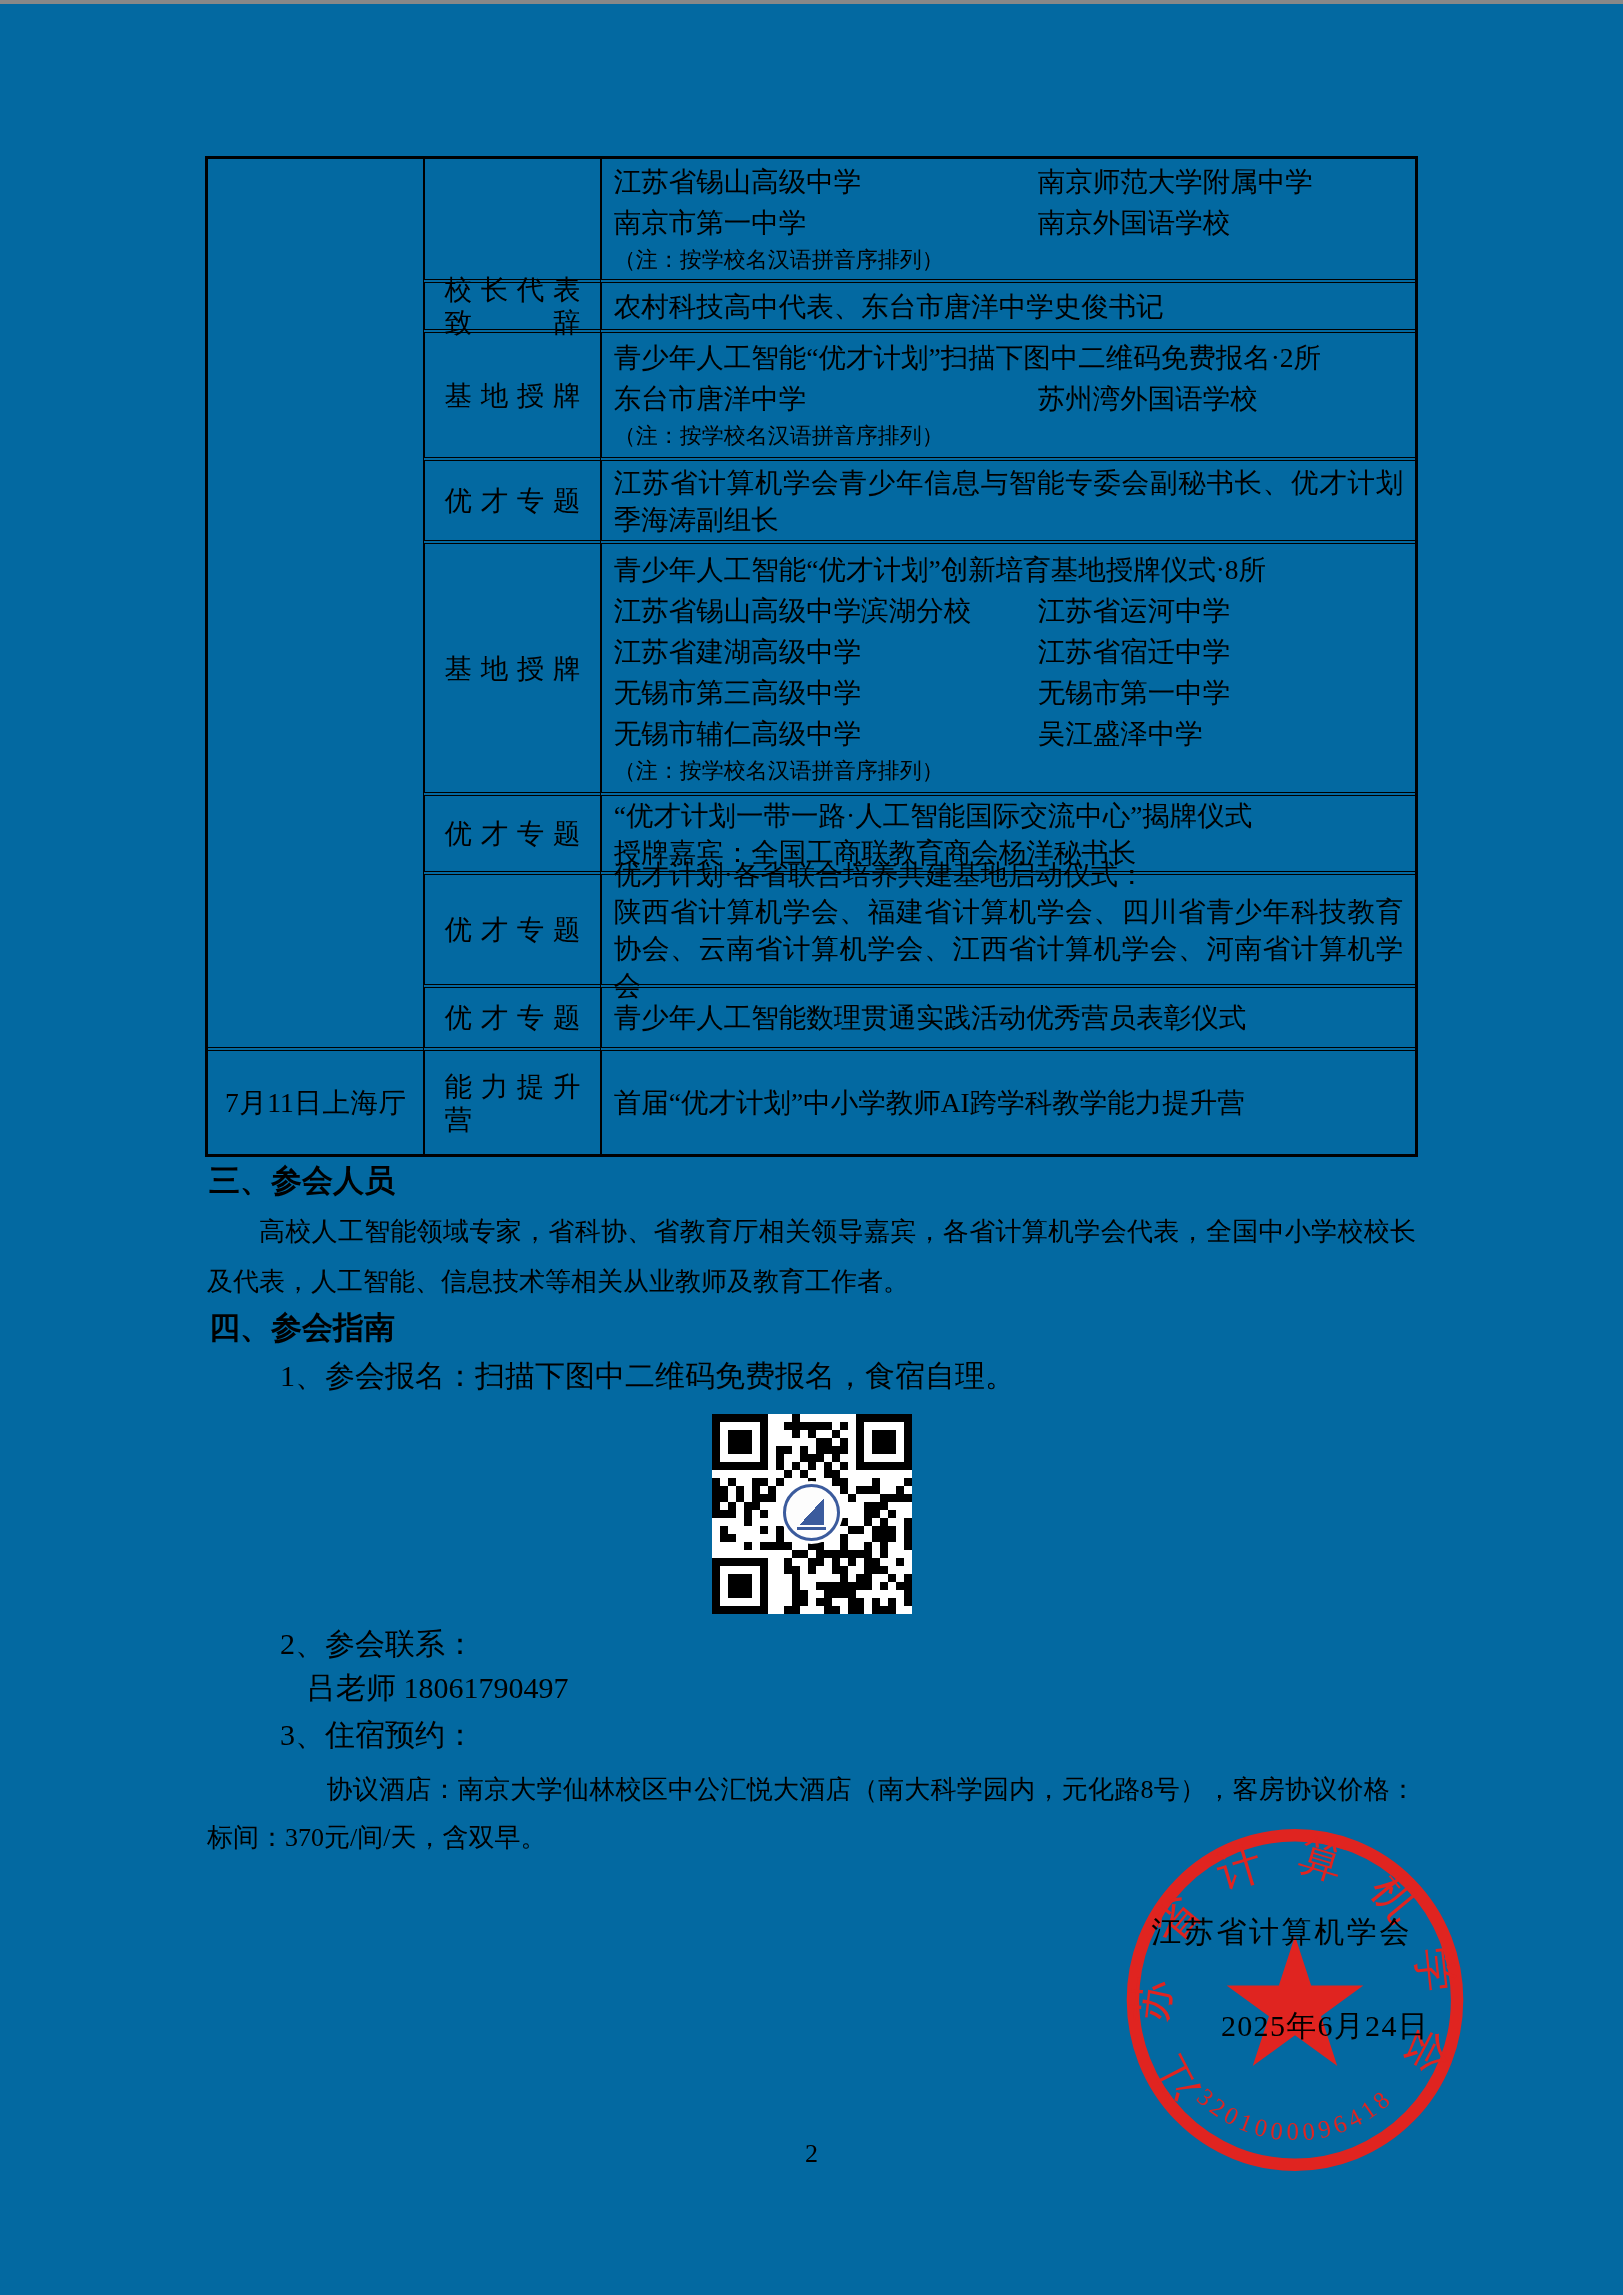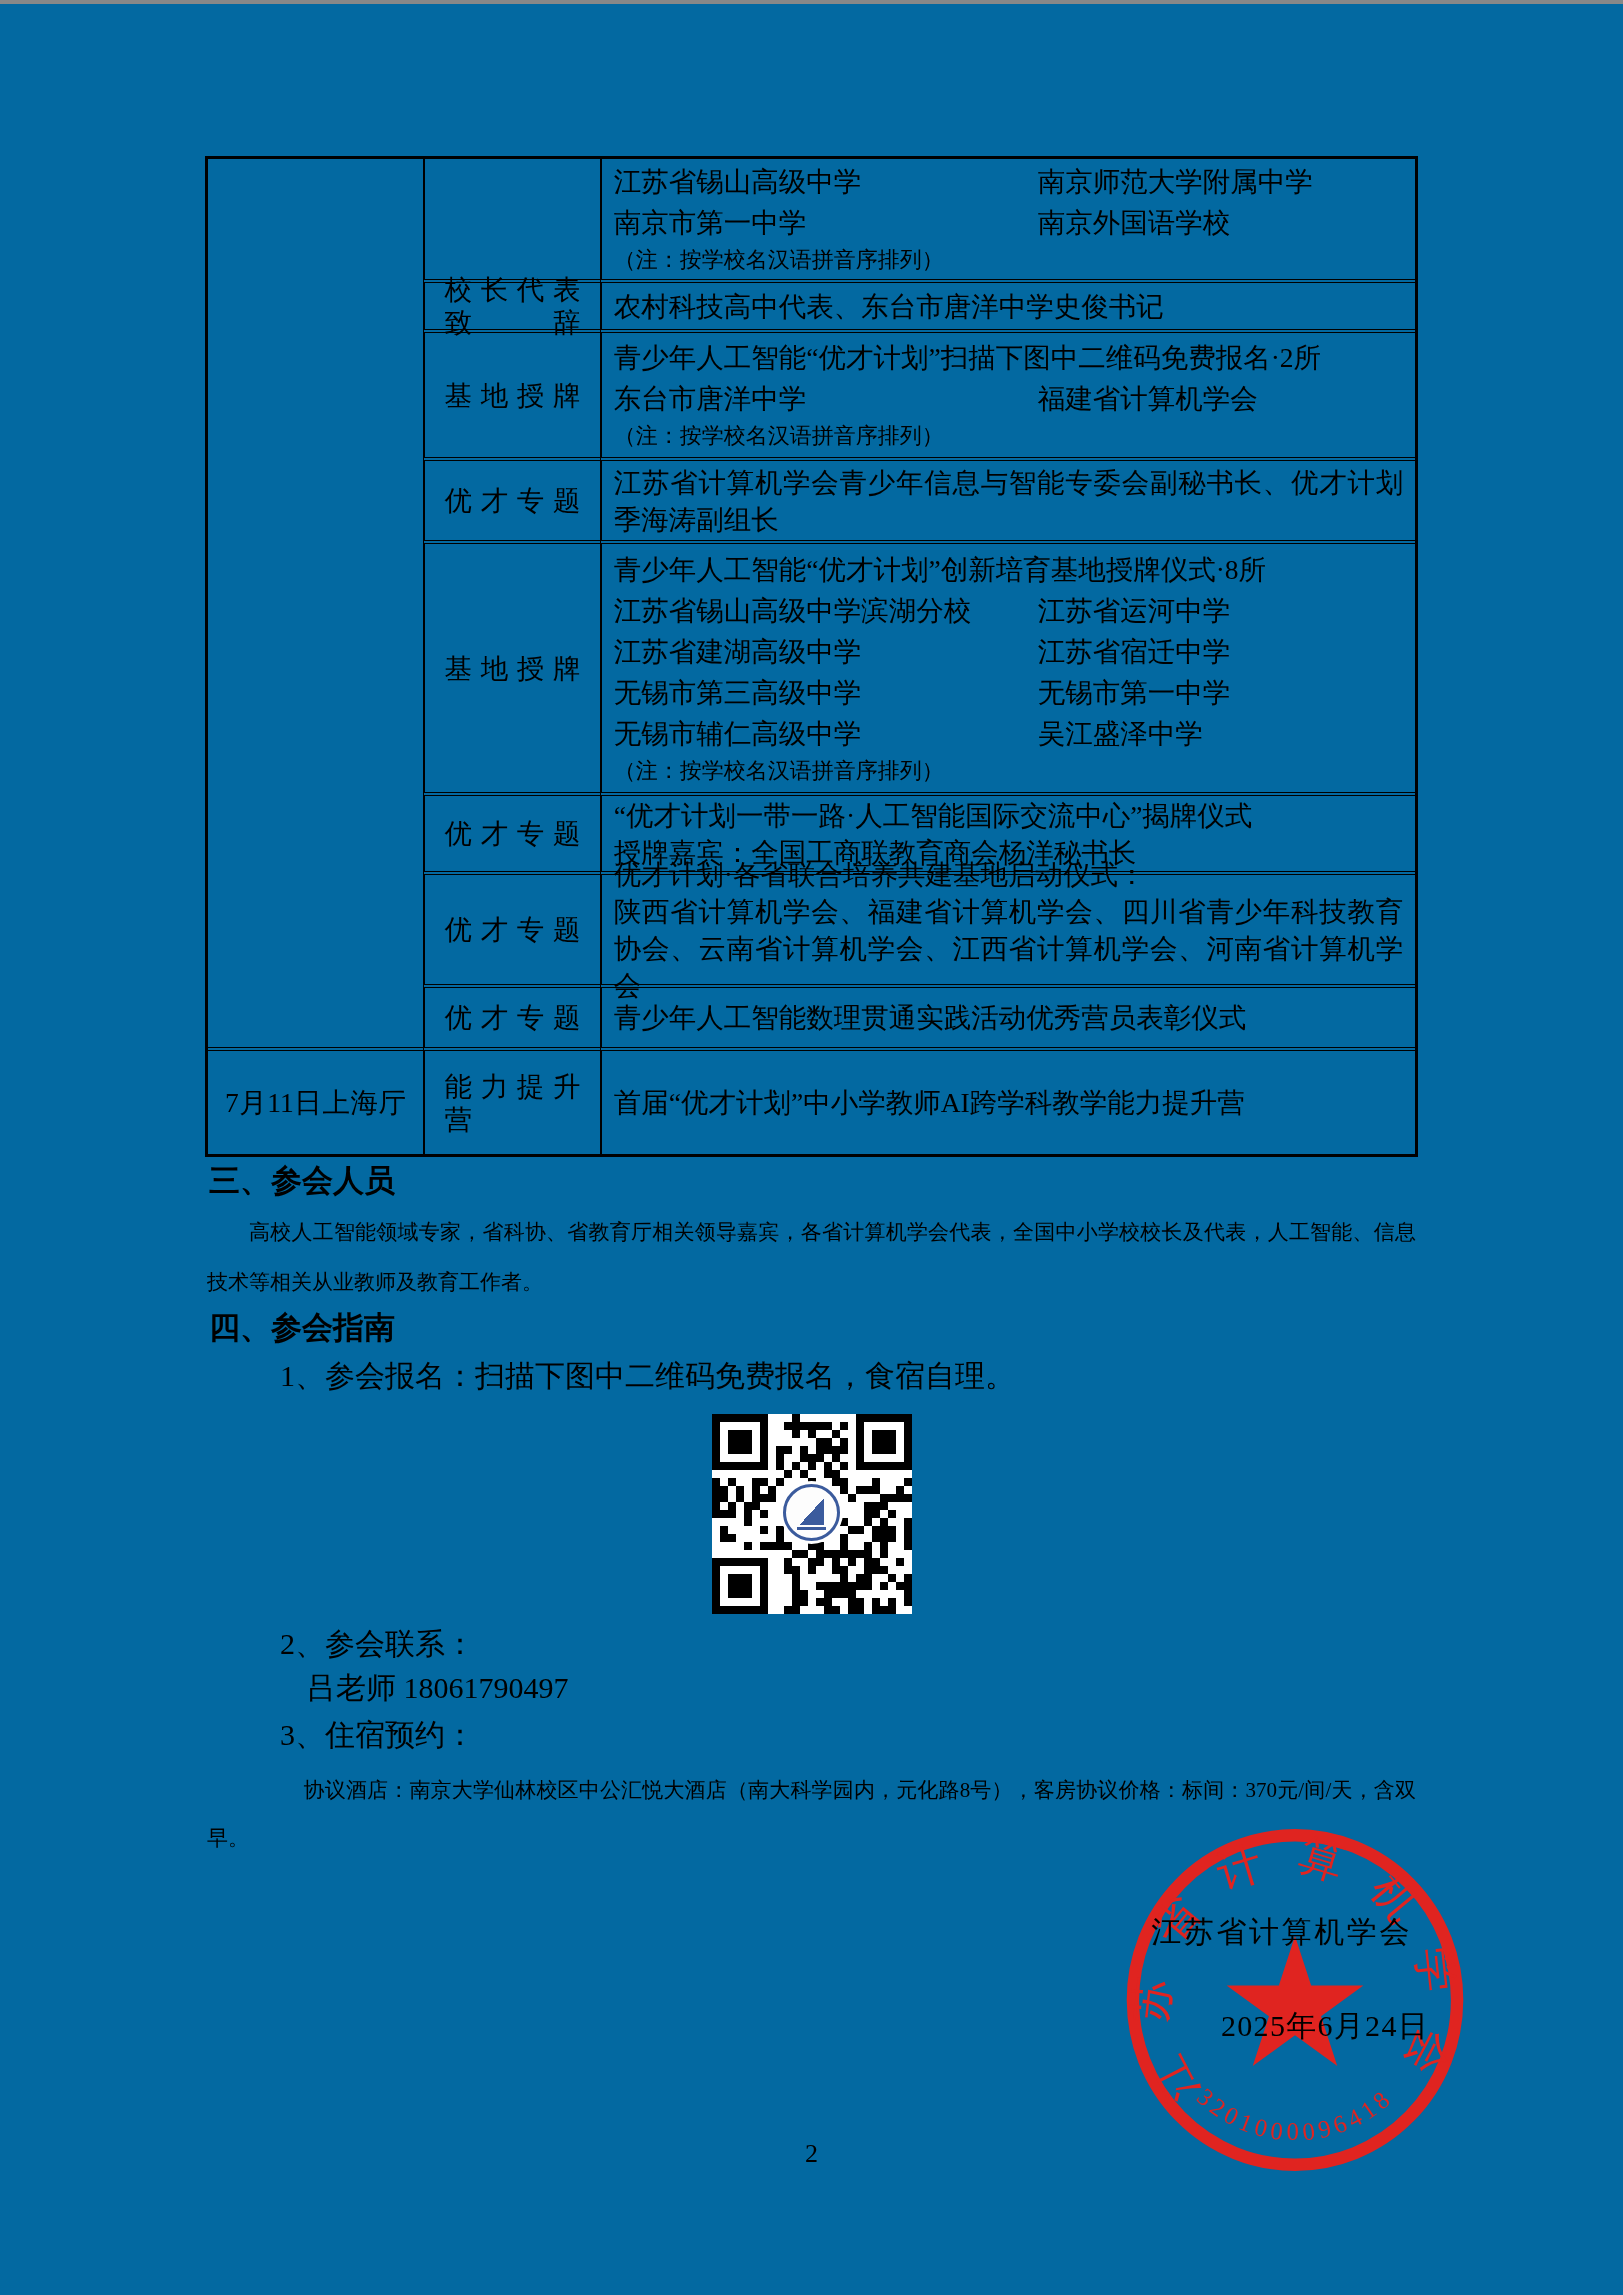--- a/index.html
+++ b/index.html
@@ -26,21 +26,21 @@
   .content-cell{display:grid;align-content:center;padding:3.9px 11.8px;font-size:27.5px;}
   .cline{line-height:41px;}
   .flow{line-height:37px;text-align:justify;}
   .pair{display:flex;line-height:41px;}
   .pair .pl{width:424px;flex:none;}
   .pair .pr{flex:1;}
   .note{font-size:22px;line-height:34px;}
   
   .abs{position:absolute;}
   .h-bold{font-size:31px;font-weight:700;line-height:34px;}
-  .para{width:1209px;font-size:21px;line-height:50px;text-align:justify;}
+  .para{width:1209px;font-size:26px;line-height:50px;text-align:justify;}
   .indent2{text-indent:2em;}
   .lineitem{font-size:30px;line-height:34px;}
   
   .qr-box{position:absolute;left:712px;top:1410px;width:200px;height:200px;}
   .qr-box svg{display:block;width:200px;height:200px;shape-rendering:crispEdges;}
   .qr-logo{
     position:absolute;left:68px;top:67px;width:63px;height:63px;border-radius:50%;
     background:#fff;display:flex;align-items:center;justify-content:center;
   }
   .qr-logo .ring{
@@ -81,21 +81,21 @@
       <div class="cline">农村科技高中代表、东台市唐洋中学史俊书记</div>
     </div>
 
     <div class="cell colv bt lbl-cell" style="grid-row:3">
       <div class="jlabel">基地授牌</div>
     </div>
     <div class="cell colv bt content-cell" style="grid-row:3">
       <div class="cline">青少年人工智能“优才计划”扫描下图中二维码免费报名·2所</div>
       <div class="pair">
         <span class="pl">东台市唐洋中学</span>
-        <span class="pr">福建省计算机学会</span>
+        <span class="pr">苏州湾外国语学校</span>
       </div>
       <div class="note">（注：按学校名汉语拼音序排列）</div>
     </div>
 
     <div class="cell colv bt lbl-cell" style="grid-row:4">
       <div class="jlabel">优才专题</div>
     </div>
     <div class="cell colv bt content-cell" style="grid-row:4">
       <div class="flow">江苏省计算机学会青少年信息与智能专委会副秘书长、优才计划季海涛副组长</div>
     </div>

